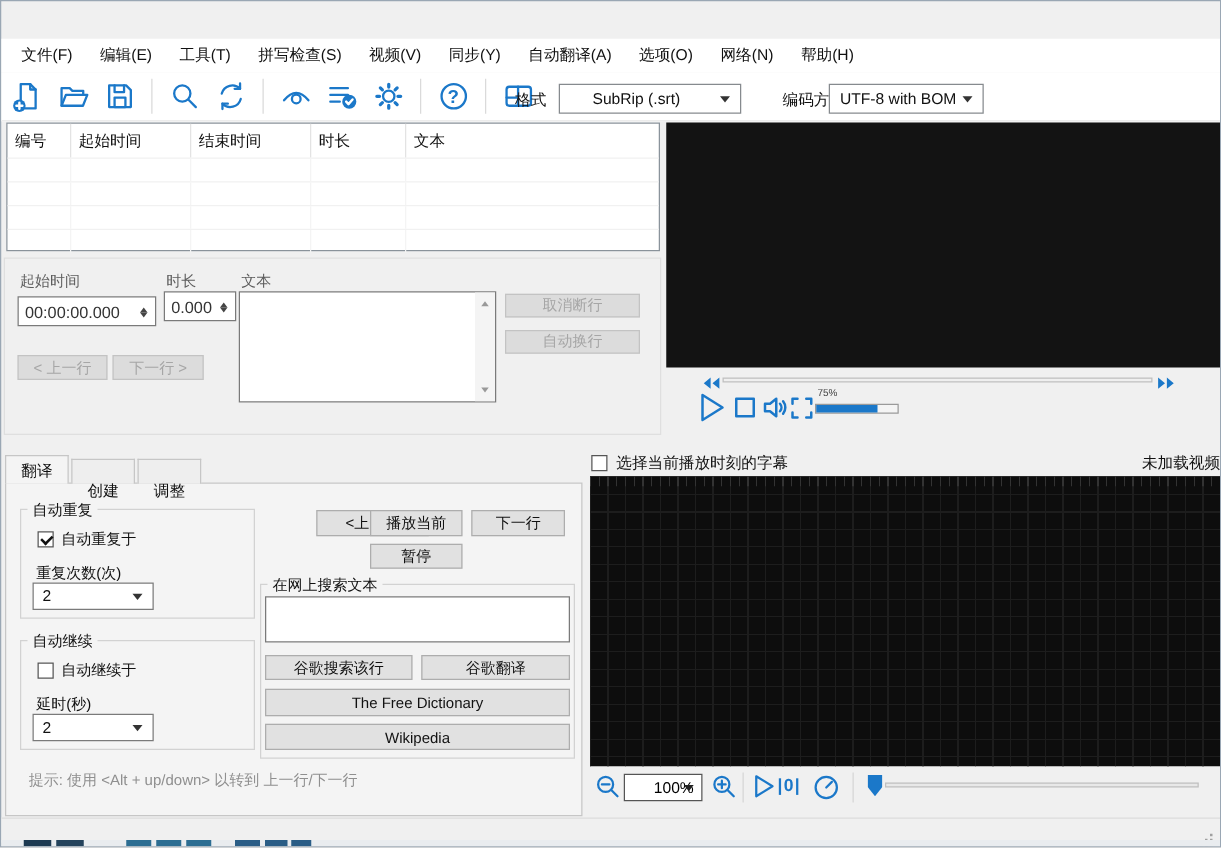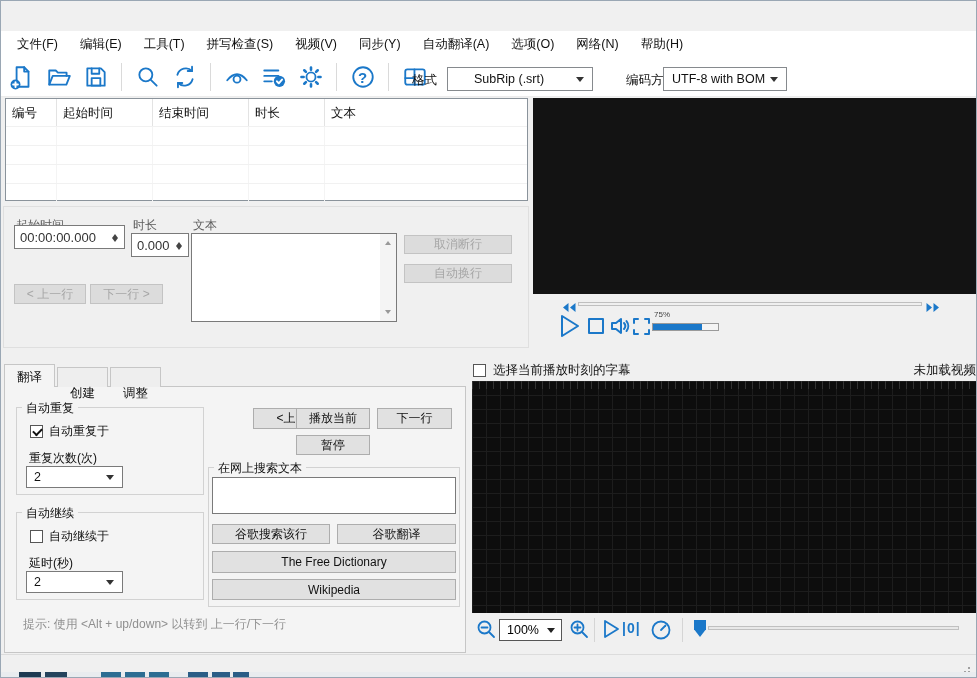--- a/index.html
+++ b/index.html
@@ -120,21 +120,21 @@
                 repeating-linear-gradient(to right,#1d1d1d 0 1px,transparent 1px 14px),
                 repeating-linear-gradient(to bottom,#1d1d1d 0 1px,transparent 1px 14px); }
   .wf-ruler { position:absolute; top:0; left:0; right:0; height:8px;
               background:repeating-linear-gradient(to right,#333 0 1px,transparent 1px 7px); }
   .wf-placeholder { position:absolute; left:0; right:0; top:100px; text-align:center;
                     color:#9a9a9a; font-size:12.5px; }
   .wf-controls { position:absolute; left:471px; top:613px; width:506px; height:34px; }
   .wf-controls svg { stroke:#1b78c9; fill:none; stroke-width:1.8; stroke-linecap:round; stroke-linejoin:round; }
   .wfc-zoomout { position:absolute; left:4px; top:5px; }
   .wfc-combo { left:27px; top:5px; width:63px; position:absolute; height:22px; background:#fff;
-               border:1px solid #555; font-size:12.5px; display:flex; align-items:center; padding-left:7px; }
+               border:1px solid #555; font-size:12.5px; display:flex; align-items:center; padding-left:23px; }
   .wfc-combo .arrow { position:absolute; right:6px; top:8px; width:0; height:0;
                       border:4px solid transparent; border-top:5px solid #222; }
   .wfc-zoomin { position:absolute; left:97px; top:5px; }
   .wfc-sep { position:absolute; width:1px; top:4px; height:24px; background:#d5d5d5; }
   .wfc-play { position:absolute; left:130px; top:5px; }
   .wfc-p0 { position:absolute; left:150px; top:6px; color:#1b78c9; font-size:14px; font-weight:bold; letter-spacing:1px; }
   .wfc-speed { position:absolute; left:178px; top:5px; }
   .pos-slider-handle { position:absolute; left:222px; top:6px; width:12px; height:17px; background:#1b78c9;
                        clip-path:polygon(0 0,100% 0,100% 55%,50% 100%,0 55%); }
   .pos-slider-track { position:absolute; left:236px; top:12px; width:251px; height:4px;
@@ -327,21 +327,21 @@
         </svg>
     </div>
     <div class="vol-label">75%</div>
     <div class="vol-bar">
         <div class="vol-fill"></div>
       </div>
   </div>
 
   <div class="editpanel">
     <div class="ep-label" style="left:12px; top:10px;">起始时间</div>
-    <div class="spinbox" style="left:10px; top:18px; width:111px;">
+    <div class="spinbox" style="left:10px; top:30px; width:111px;">
       <span>00:00:00.000</span>
       <span class="spin-btns">
           <span class="tri-up"></span>
           <span class="tri-dn"></span>
         </span>
     </div>
     <div class="ep-label" style="left:129px; top:10px;">时长</div>
     <div class="spinbox" style="left:127px; top:26px; width:58px;">
       <span>0.000</span>
       <span class="spin-btns">

